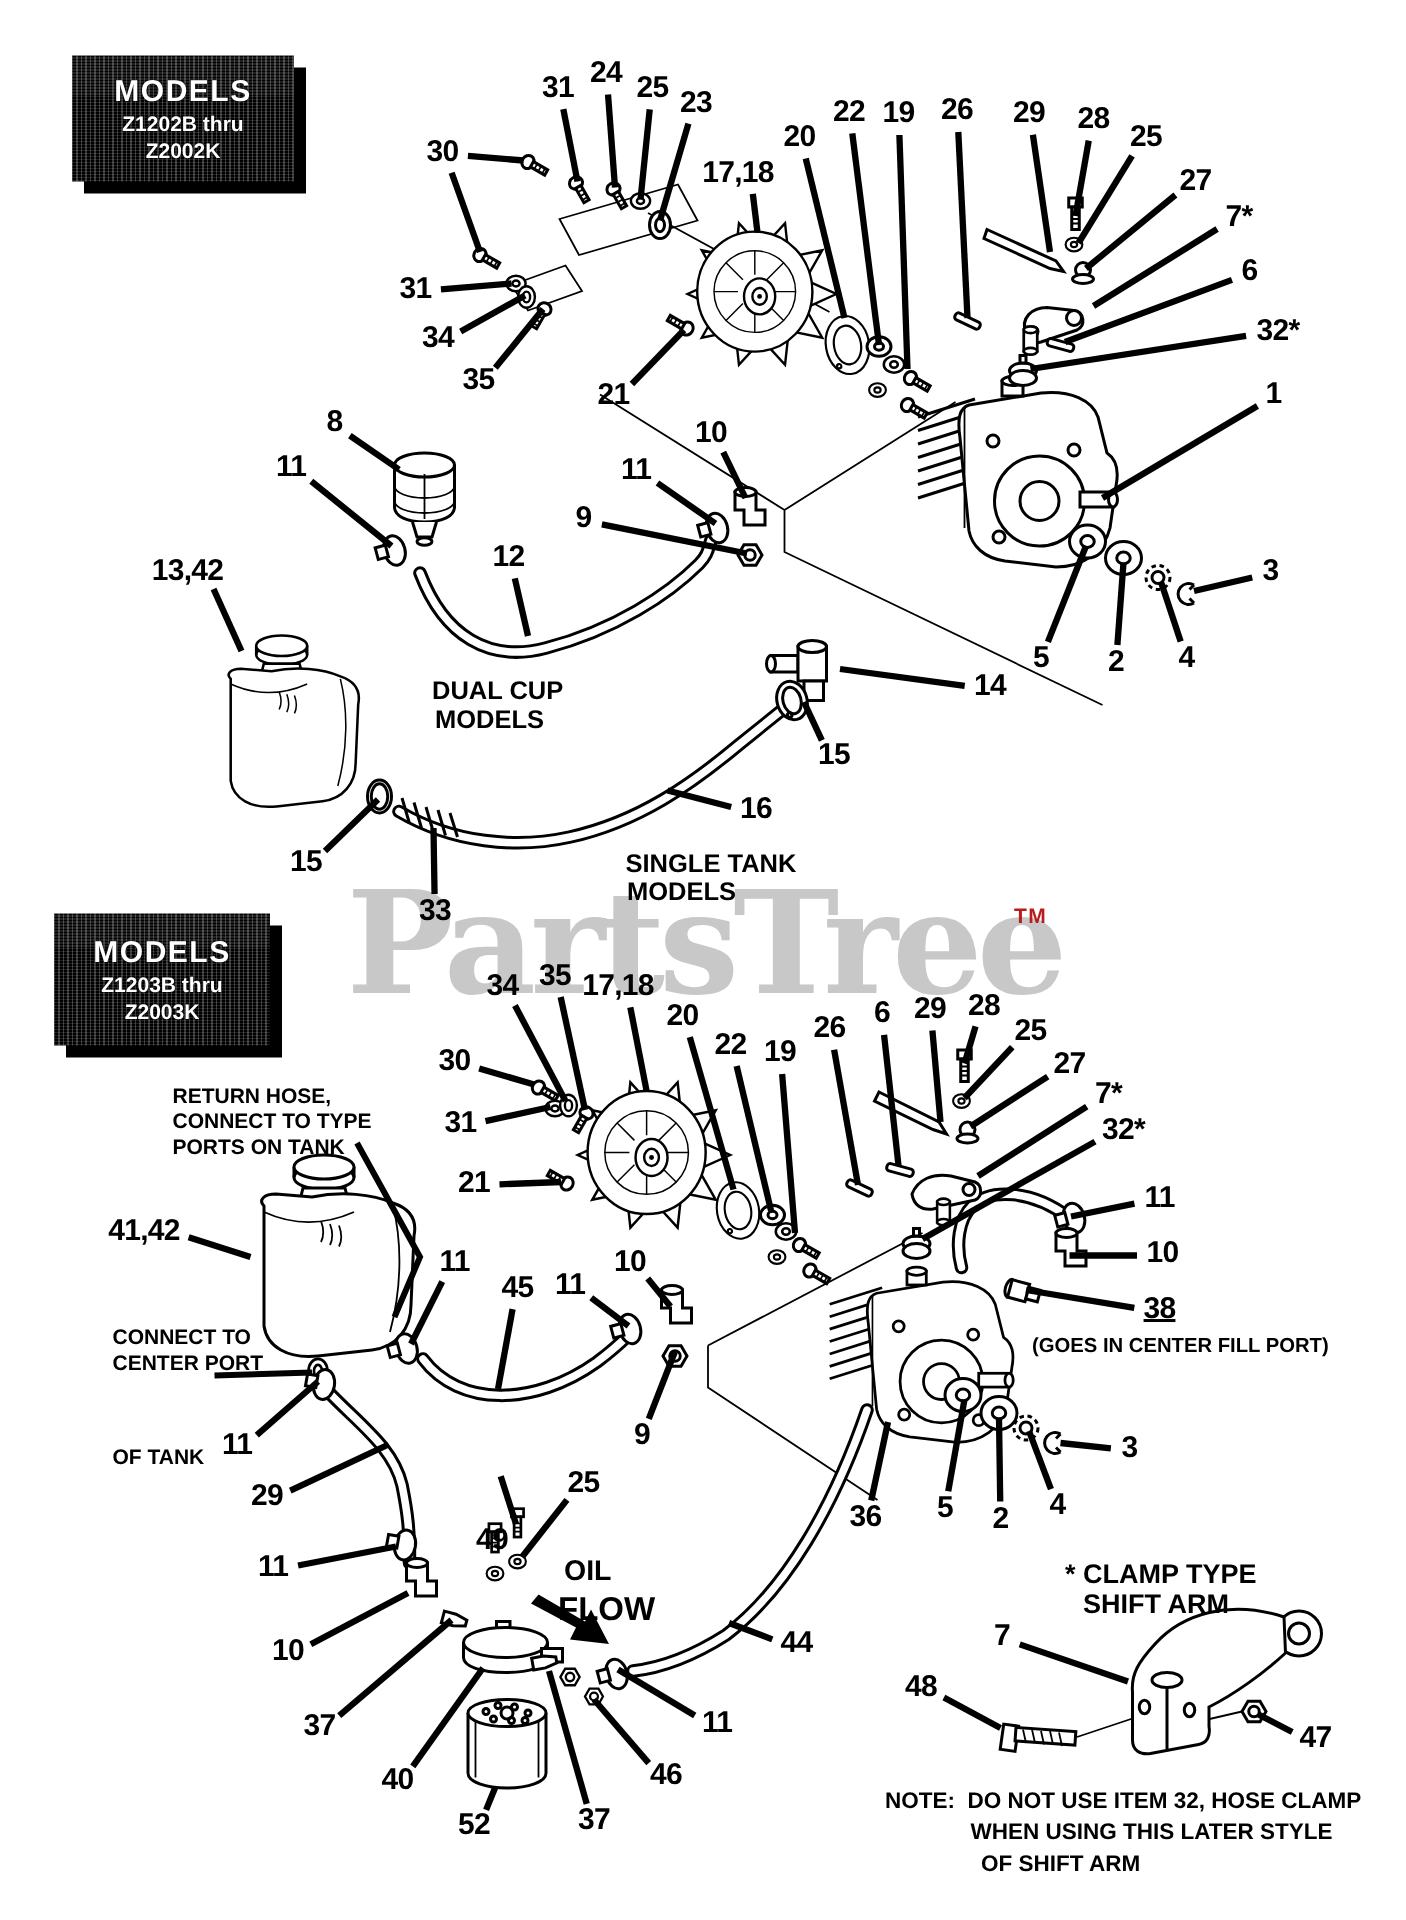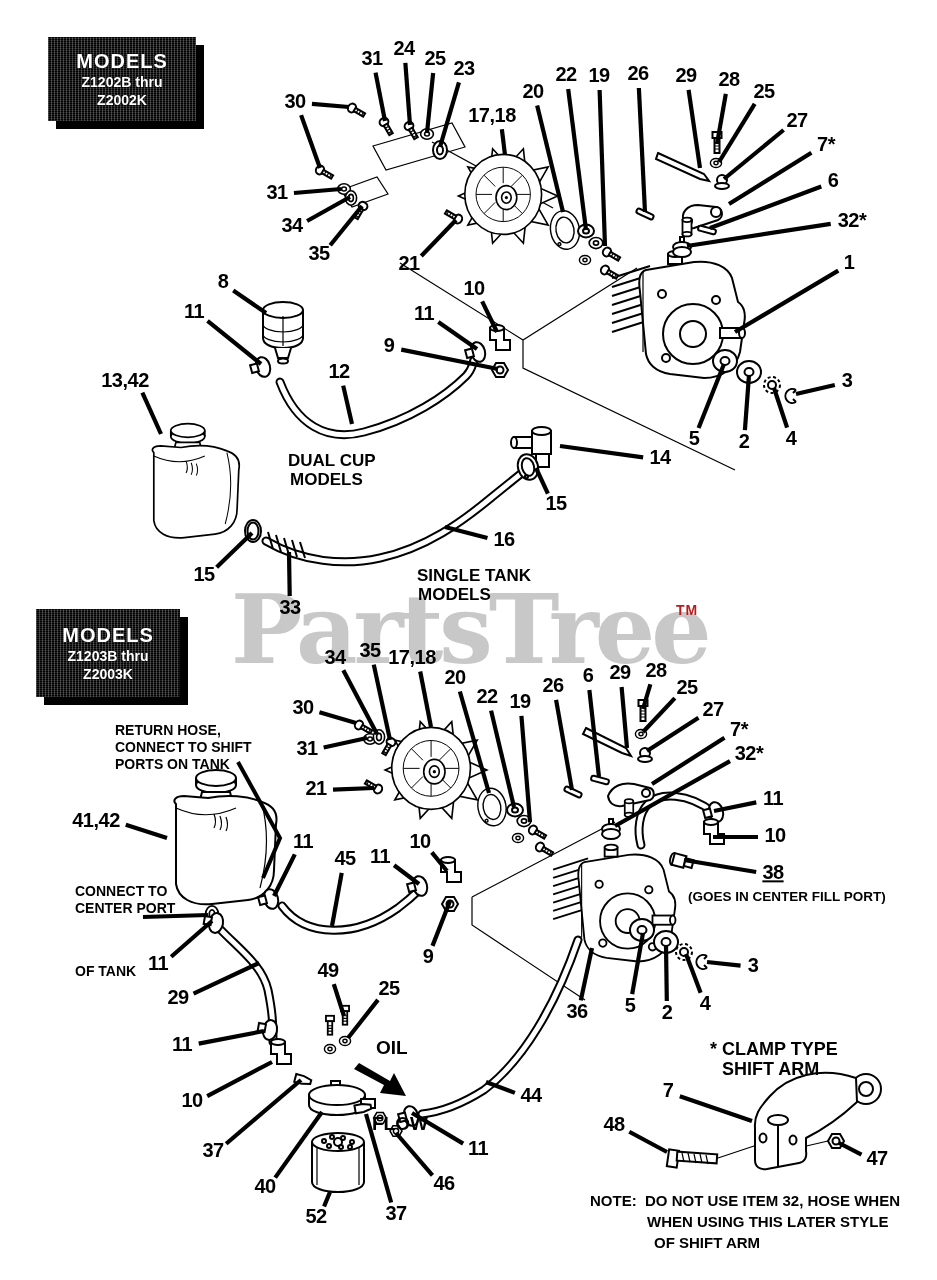--- a/index.html
+++ b/index.html
@@ -492,52 +492,52 @@
       <div class="callout" style="left: 303px; top: 843px;">11</div>
       <div class="callout" style="left: 345px; top: 860px;">45</div>
       <div class="callout" style="left: 380px; top: 858px;">11</div>
       <div class="callout" style="left: 420px; top: 843px;">10</div>
       <div class="callout" style="left: 428px; top: 958px;">9</div>
       <div class="callout" style="left: 577px; top: 1013px;">36</div>
       <div class="callout" style="left: 630px; top: 1007px;">5</div>
       <div class="callout" style="left: 667px; top: 1014px;">2</div>
       <div class="callout" style="left: 705px; top: 1005px;">4</div>
       <div class="callout" style="left: 753px; top: 967px;">3</div>
-      <div class="callout" style="left: 328px; top: 972px;">49</div>
+      <div class="callout" style="left: 328px; top: 1028px;">49</div>
       <div class="callout" style="left: 389px; top: 990px;">25</div>
       <div class="callout" style="left: 158px; top: 965px;">11</div>
       <div class="callout" style="left: 178px; top: 999px;">29</div>
       <div class="callout" style="left: 182px; top: 1046px;">11</div>
       <div class="callout" style="left: 192px; top: 1102px;">10</div>
       <div class="callout" style="left: 213px; top: 1152px;">37</div>
       <div class="callout" style="left: 265px; top: 1188px;">40</div>
       <div class="callout" style="left: 316px; top: 1218px;">52</div>
       <div class="callout" style="left: 396px; top: 1215px;">37</div>
       <div class="callout" style="left: 444px; top: 1185px;">46</div>
       <div class="callout" style="left: 478px; top: 1150px;">11</div>
       <div class="callout" style="left: 531px; top: 1097px;">44</div>
       <div class="callout" style="left: 668px; top: 1092px;">7</div>
       <div class="callout" style="left: 614px; top: 1126px;">48</div>
       <div class="callout" style="left: 877px; top: 1160px;">47</div>
       <div class="ann" style="left: 288px; top: 452px; font-size: 17px;">DUAL CUP</div>
       <div class="ann" style="left: 290px; top: 471px; font-size: 17px;">MODELS</div>
       <div class="ann" style="left: 417px; top: 567px; font-size: 17px;">SINGLE TANK</div>
       <div class="ann" style="left: 418px; top: 586px; font-size: 17px;">MODELS</div>
       <div class="ann" style="left: 115px; top: 723px; font-size: 14px;">RETURN HOSE,</div>
-      <div class="ann" style="left: 115px; top: 740px; font-size: 14px;">CONNECT TO SHIFT</div>
+      <div class="ann" style="left: 115px; top: 740px; font-size: 14px;">CONNECT TO TYPE</div>
       <div class="ann" style="left: 115px; top: 757px; font-size: 14px;">PORTS ON TANK</div>
       <div class="ann" style="left: 75px; top: 884px; font-size: 14px;">CONNECT TO</div>
       <div class="ann" style="left: 75px; top: 901px; font-size: 14px;">CENTER PORT</div>
       <div class="ann" style="left: 75px; top: 964px; font-size: 14px;">OF TANK</div>
       <div class="ann" style="left: 688px; top: 890px; font-size: 13.5px;">(GOES IN CENTER FILL PORT)</div>
       <div class="ann" style="left: 376px; top: 1038px; font-size: 19px;">OIL</div>
-      <div class="ann" style="left: 372px; top: 1114px; font-size: 19px;">FLOW</div>
+      <div class="ann" style="left: 372px; top: 1062px; font-size: 22px;">FLOW</div>
       <div class="ann" style="left: 710px; top: 1040px; font-size: 18px;">* CLAMP TYPE</div>
       <div class="ann" style="left: 722px; top: 1060px; font-size: 18px;">SHIFT ARM</div>
-      <div class="ann" style="left: 590px; top: 1193px; font-size: 15px;">NOTE:  DO NOT USE ITEM 32, HOSE WHEN</div>
+      <div class="ann" style="left: 590px; top: 1193px; font-size: 15px;">NOTE:  DO NOT USE ITEM 32, HOSE CLAMP</div>
       <div class="ann" style="left: 647px; top: 1214px; font-size: 15px;">WHEN USING THIS LATER STYLE</div>
       <div class="ann" style="left: 654px; top: 1235px; font-size: 15px;">OF SHIFT ARM</div>
     </div>
 
   <div class="model-box" id="box1">
     <div class="bl l0">MODELS</div>
     <div class="bl l1">Z1202B thru</div>
     <div class="bl l2">Z2002K</div>
   </div>
   <div class="model-box" id="box2">

